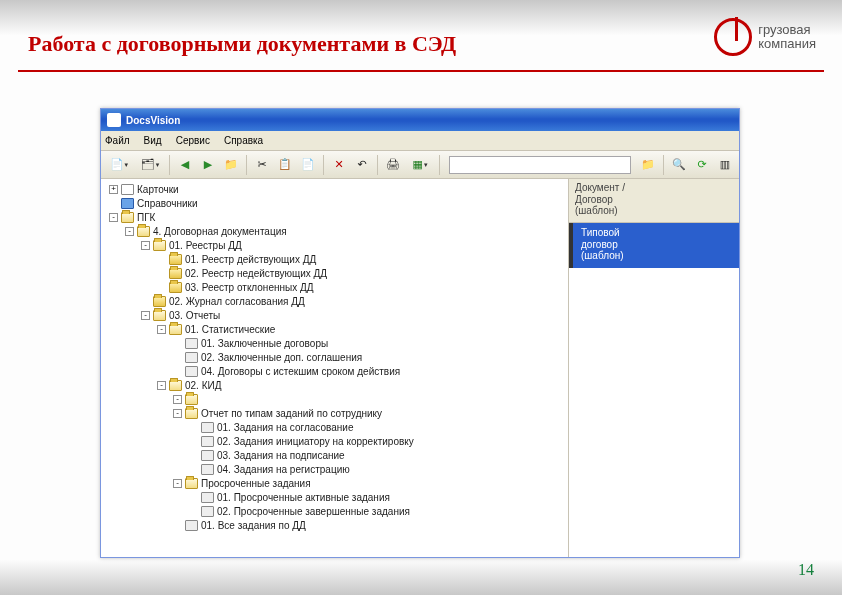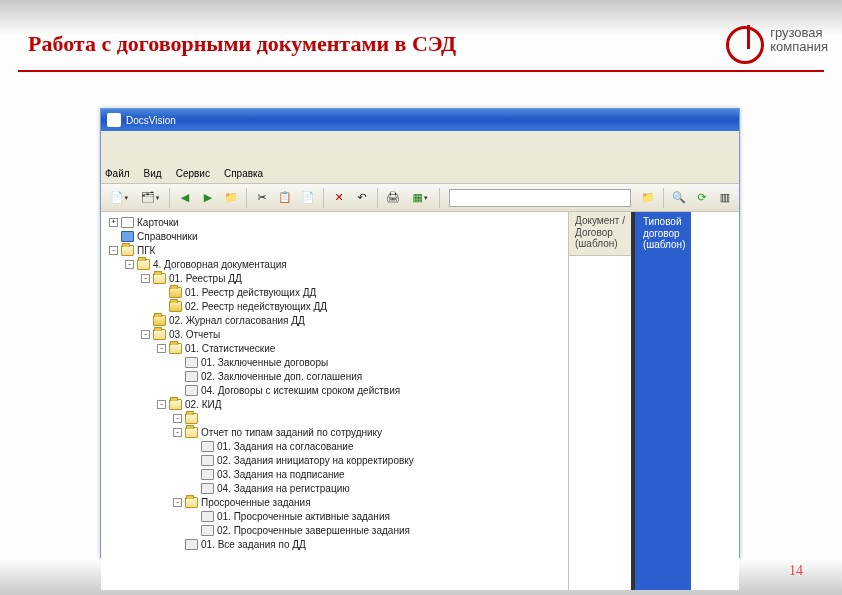--- a/index.html
+++ b/index.html
@@ -9,57 +9,57 @@
     font-family: Tahoma, Arial, sans-serif;
     position: relative;
     overflow: hidden;
   }
   .slide-title {
     position: absolute; left: 28px; top: 31px;
     font-size: 22px; font-weight: bold; color: #c00000;
     font-family: "Times New Roman", serif;
   }
   .logo {
-    position: absolute; right: 14px; top: 18px;
-    display: flex; align-items: flex-start; gap: 6px; margin-top: 8px;
+    position: absolute; right: 26px; top: 18px;
+    display: flex; align-items: center; gap: 6px;
   }
   .logo-circle {
     width: 38px; height: 38px; border: 3px solid #c00000; border-radius: 50%;
     position: relative;
   }
   .logo-circle::before {
     content: ""; position: absolute; left: 18px; top: -4px; width: 3px; height: 24px; background: #c00000;
   }
   .logo-text { font-size: 13px; color: #555; line-height: 1.05; font-family: Arial, sans-serif; }
   .red-line {
     position: absolute; left: 18px; right: 18px; top: 70px;
     height: 2px; background: #c00000;
   }
   .page-num {
-    position: absolute; right: 39px; bottom: 16px; font-size: 14px; color: #ef4444;
+    position: absolute; right: 28px; bottom: 16px; font-size: 16px; color: #15803d;
     font-family: "Times New Roman", serif;
   }
 
   
   .app {
     position: absolute; left: 100px; top: 108px; width: 640px; height: 450px;
     background: #ece9d8; border: 1px solid #7a96df;
     font-size: 10px; color: #222;
     box-shadow: 0 0 4px rgba(0,0,0,.25);
   }
   .titlebar {
     height: 22px;
     background: linear-gradient(to bottom, #4a8bdc 0%, #2158c7 45%, #2158c7 55%, #3a7ad9 100%);
     color: #fff; display: flex; align-items: center; padding: 4px 6px;
-    font-weight: normal;
+    font-weight: bold;
   }
   .titlebar .icon { width: 14px; height: 14px; background: #fff; border-radius: 2px; margin-right: 5px; }
   .menubar {
     height: 20px; background: #ece9d8; display: flex; align-items: center;
-    padding: 0 4px; gap: 14px; border-bottom: 1px solid #c8c3b4; margin-top: 33px;
+    padding: 0 4px; gap: 14px; border-bottom: 1px solid #c8c3b4;
   }
   .menubar span { color: #000; cursor: default; }
   .toolbar {
     height: 28px; background: linear-gradient(to bottom, #f9f8f3, #e4e1d0);
     display: flex; align-items: center; padding: 0 4px; gap: 3px;
     border-bottom: 1px solid #c8c3b4;
   }
   .tbtn {
     width: 20px; height: 20px; border: 1px solid transparent; border-radius: 2px;
     display: flex; align-items: center; justify-content: center;
@@ -72,21 +72,21 @@
     flex: 1; height: 18px; background: #fff; border: 1px solid #a7a6aa;
     margin: 0 4px;
   }
   .content {
     display: flex; height: calc(100% - 70px); background: #fff;
   }
   .tree {
     width: 468px; border-right: 1px solid #c8c3b4; overflow: hidden;
     padding: 3px 0 3px 2px; background: #fff;
   }
-  .right-col { flex: 1; display: flex; flex-direction: row; }
+  .right-col { flex: 1; display: flex; flex-direction: column; }
   .right-head {
     height: 44px; background: #ece9d8; border-bottom: 1px solid #c8c3b4;
     padding: 3px 6px; color: #444; line-height: 1.15;
   }
   .right-sel {
     background: #2a5fcd; color: #fff; margin: 0; padding: 4px 6px 6px 8px; line-height: 1.15;
     border-left: 4px solid #333;
   }
   .right-blank { flex: 1; background: #fff; }
 
@@ -211,20 +211,26 @@
           <span class="ind" style="width: 54px;"></span>
           <span class="pm blank"></span>
           <span class="ic"></span>
           <span class="lbl">01. Реестр действующих ДД</span>
         </div>
         <div class="node">
           <span class="ind" style="width: 54px;"></span>
           <span class="pm blank"></span>
           <span class="ic"></span>
           <span class="lbl">02. Реестр недействующих ДД</span>
+        </div>
+        <div class="node">
+          <span class="ind" style="width: 54px;"></span>
+          <span class="pm blank"></span>
+          <span class="ic"></span>
+          <span class="lbl">03. Реестр отклоненных ДД</span>
         </div>
         <div class="node">
           <span class="ind" style="width: 38px;"></span>
           <span class="pm blank"></span>
           <span class="ic"></span>
           <span class="lbl">02. Журнал согласования ДД</span>
         </div>
         <div class="node">
           <span class="ind" style="width: 38px;"></span>
           <span class="pm">-</span>

